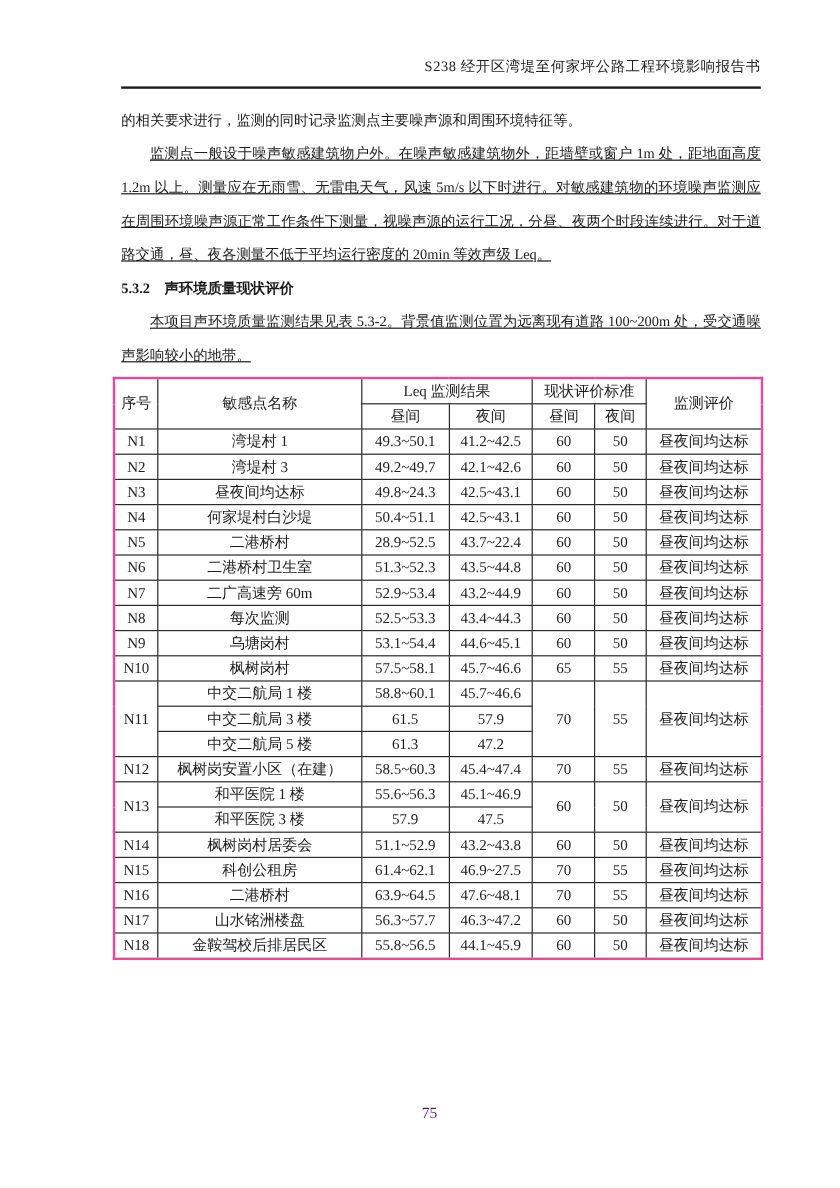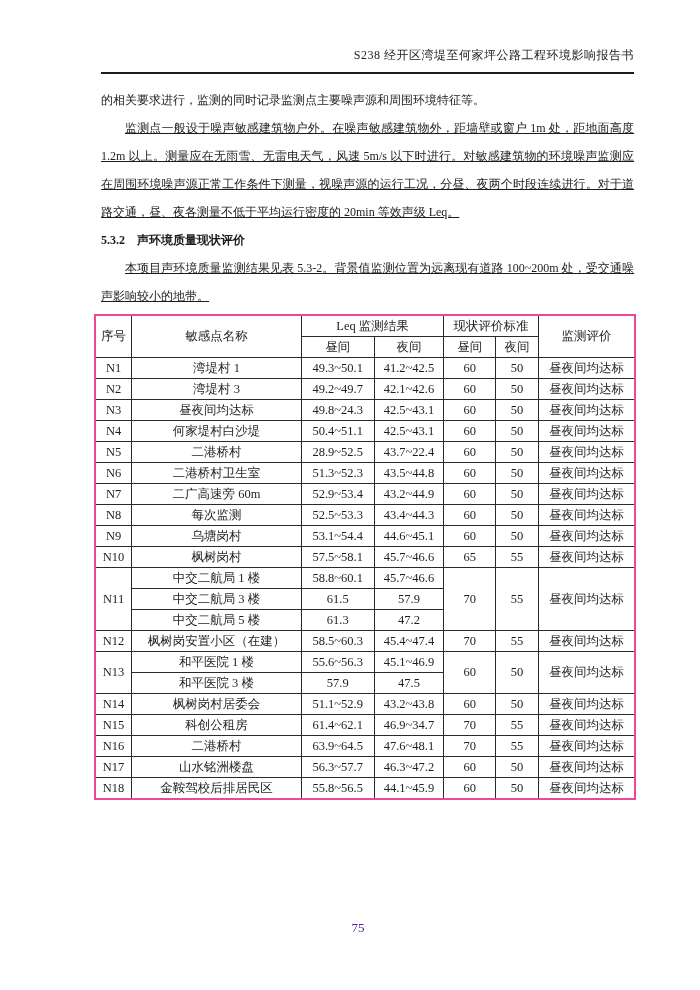--- a/index.html
+++ b/index.html
@@ -228,21 +228,21 @@
             <td>51.1~52.9</td>
             <td>43.2~43.8</td>
             <td>60</td>
             <td>50</td>
             <td>昼夜间均达标</td>
           </tr>
           <tr>
             <td>N15</td>
             <td>科创公租房</td>
             <td>61.4~62.1</td>
-            <td>46.9~34.7</td>
+            <td>46.9~27.5</td>
             <td>70</td>
             <td>55</td>
             <td>昼夜间均达标</td>
           </tr>
           <tr>
             <td>N16</td>
             <td>二港桥村</td>
             <td>63.9~64.5</td>
             <td>47.6~48.1</td>
             <td>70</td>

